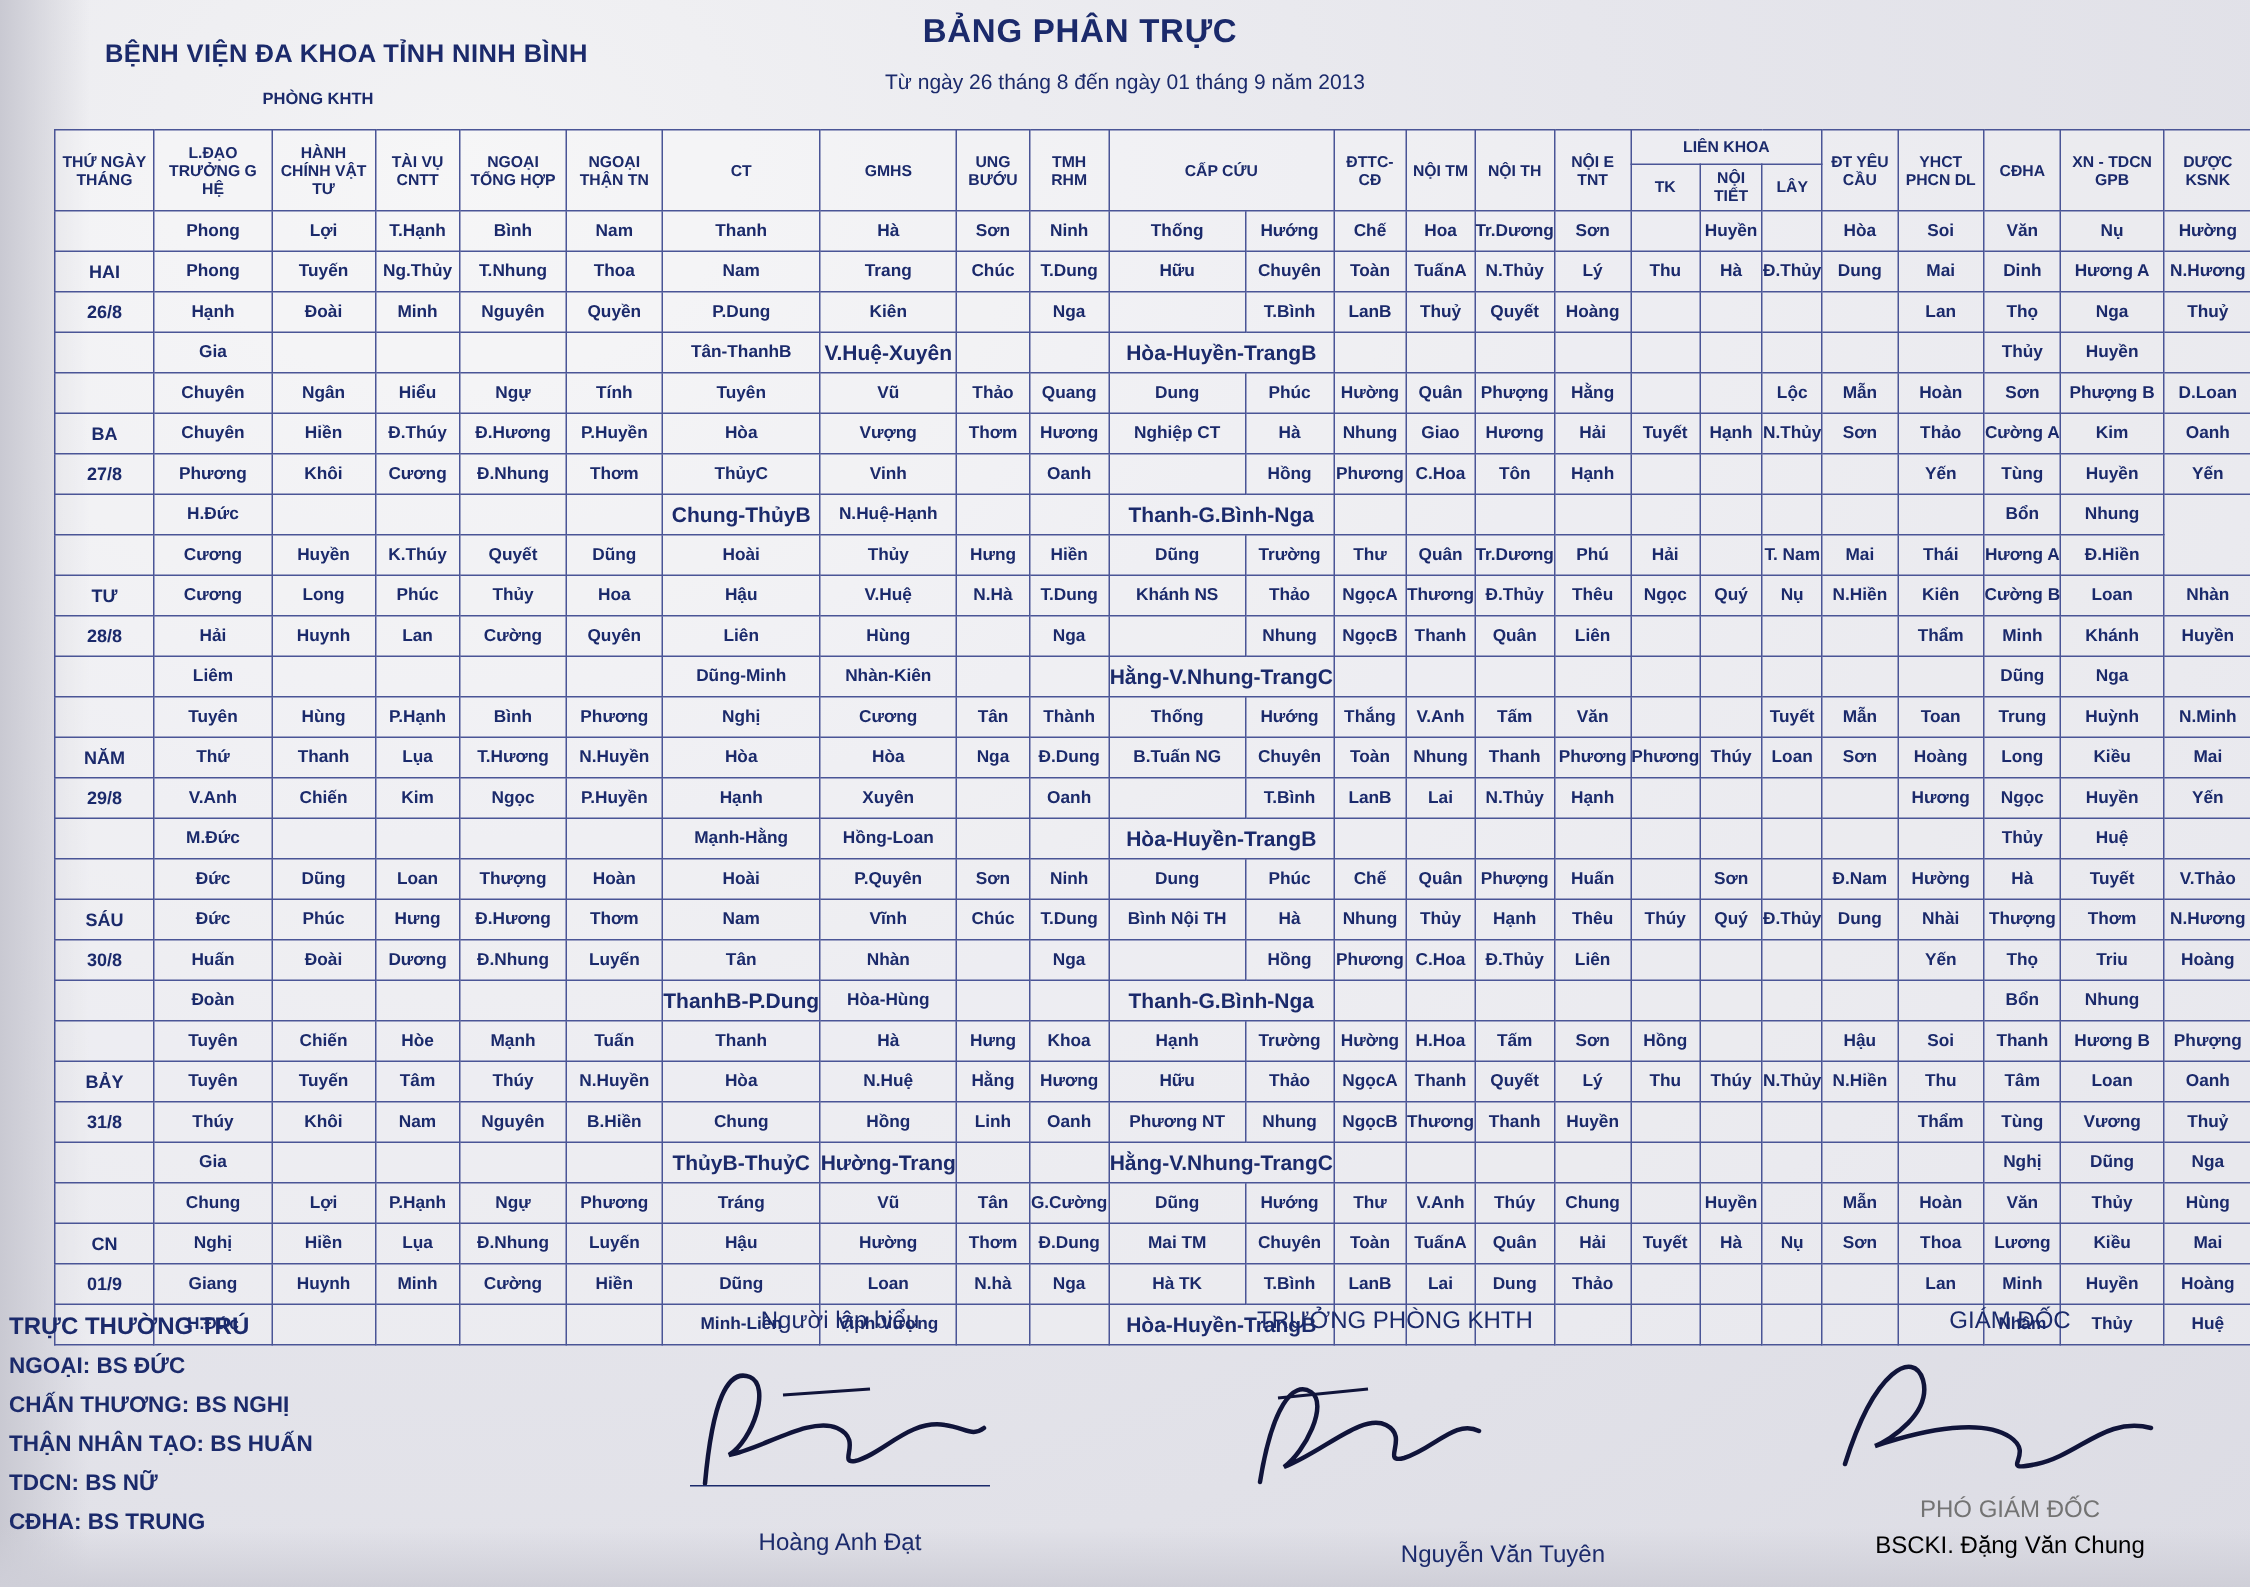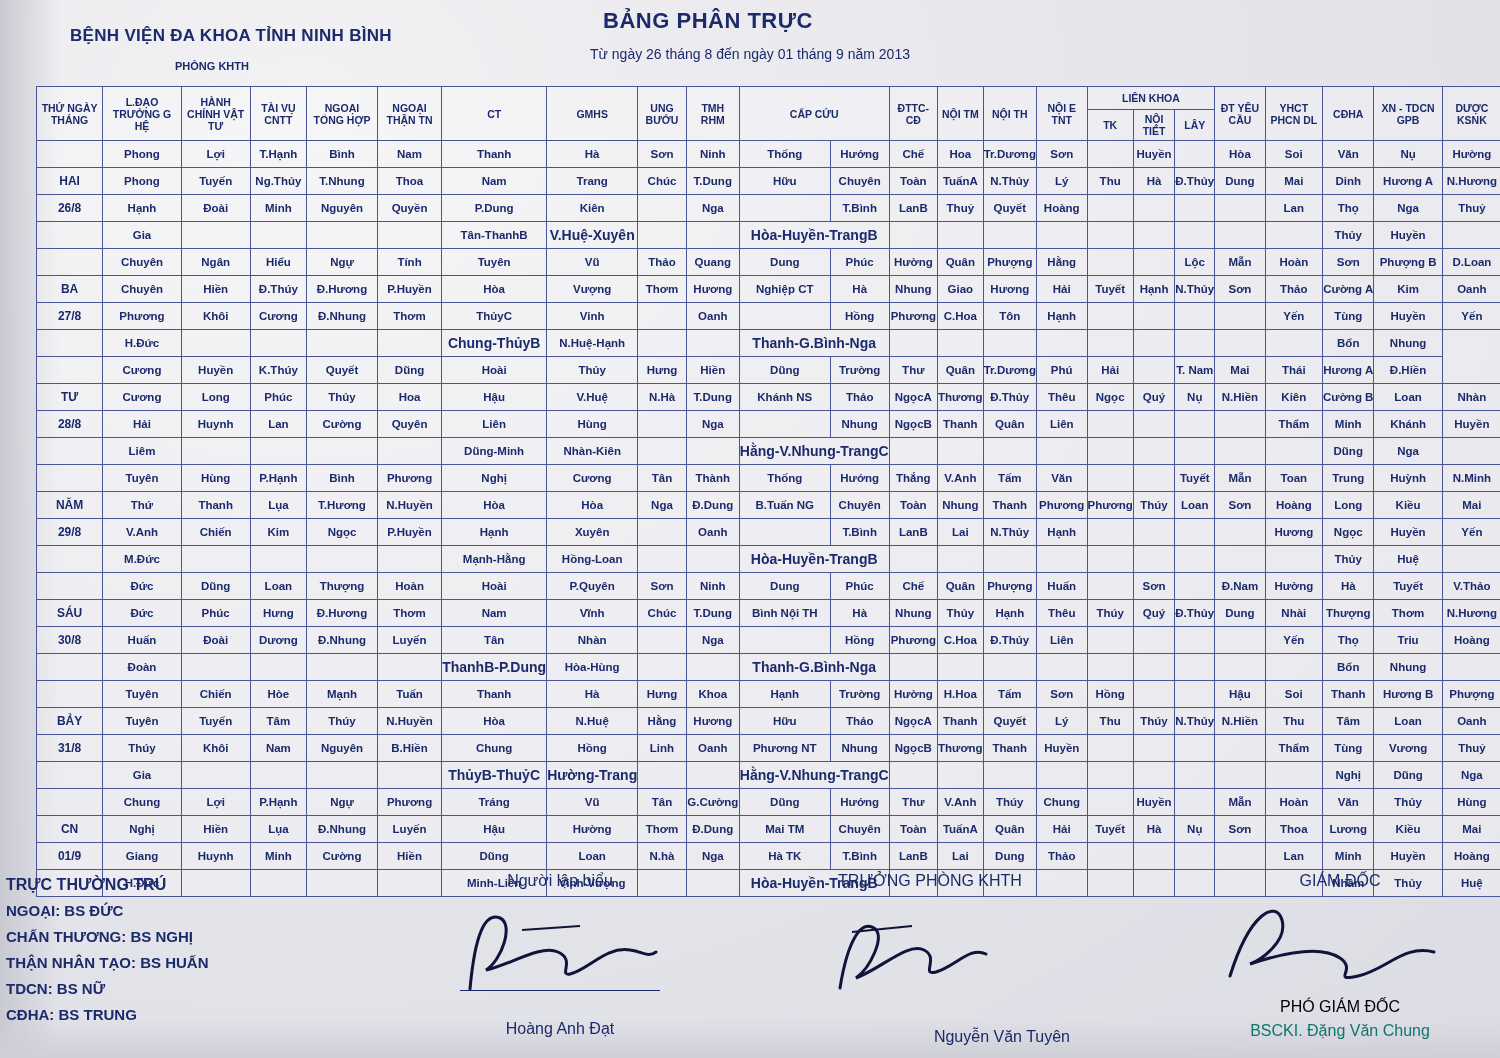--- a/index.html
+++ b/index.html
@@ -15,21 +15,21 @@
   .paper{
     position:absolute;left:0;top:0;width:1500px;height:1058px;
     background:
       radial-gradient(ellipse at 20% 10%, #f2f2f4 0%, #e6e6ec 45%, #dcdce4 100%);
   }
   .shadow-l{position:absolute;left:0;top:0;width:60px;height:1058px;background:linear-gradient(90deg,#c9c9d2,rgba(255,255,255,0));}
   .shadow-b{position:absolute;left:0;bottom:0;width:1500px;height:40px;background:linear-gradient(0deg,#cfcfd8,rgba(255,255,255,0));}
 
   .hdr-left{position:absolute;left:70px;top:26px;font-size:17px;font-weight:bold;letter-spacing:.3px;}
   .hdr-dept{position:absolute;left:175px;top:60px;font-size:11px;font-weight:bold;}
-  .hdr-title{position:absolute;left:0;top:8px;width:1416px;text-align:center;font-size:22px;font-weight:bold;letter-spacing:.5px;}
+  .hdr-title{position:absolute;left:0;top:8px;width:1416px;text-align:center;font-size:22px;font-weight:bold;letter-spacing:.5px;padding-left:12px;}
   .hdr-sub{position:absolute;left:0;top:46px;width:1500px;text-align:center;font-size:14px;font-weight:normal;}
 
   table.sched{
     position:absolute;left:36px;top:86px;
     border-collapse:collapse;
     width:1466px;
     font-size:11.5px;
     background:rgba(255,255,255,.30);
   }
   table.sched th, table.sched td{
@@ -57,22 +57,22 @@
   .foot-left{position:absolute;left:6px;top:0;font-size:15px;font-weight:bold;line-height:26px;}
   .foot-left .ttl{font-size:16px;}
   .sig{position:absolute;text-align:center;font-weight:normal;}
   .sig .role{font-size:16px;}
   .sig .name{font-size:16px;margin-top:8px;}
   .sig1{left:430px;top:0;width:260px;}
   .sig2{left:790px;top:0;width:280px;}
   .sig3{left:1190px;top:0;width:300px;}
   .sig .nm1{position:absolute;left:0;top:140px;width:100%;}
   .sig .nm2{position:absolute;left:0;top:148px;width:100%;text-align:right;}
-  .sig .nm3{position:absolute;left:0;top:118px;width:100%;color:#000000;}
-  .sig .nm3b{position:absolute;left:0;top:142px;width:100%;color:#0f766e;}
+  .sig .nm3{position:absolute;left:0;top:118px;width:100%;color:#737373;}
+  .sig .nm3b{position:absolute;left:0;top:142px;width:100%;color:#000000;}
   .scribble{position:absolute;pointer-events:none;}
 </style>
 </head>
 <body>
 
 <div class="paper"></div>
 <div class="shadow-l"></div>
 <div class="shadow-b"></div>
 
 <div class="hdr-left">BỆNH VIỆN ĐA KHOA TỈNH NINH BÌNH</div>

